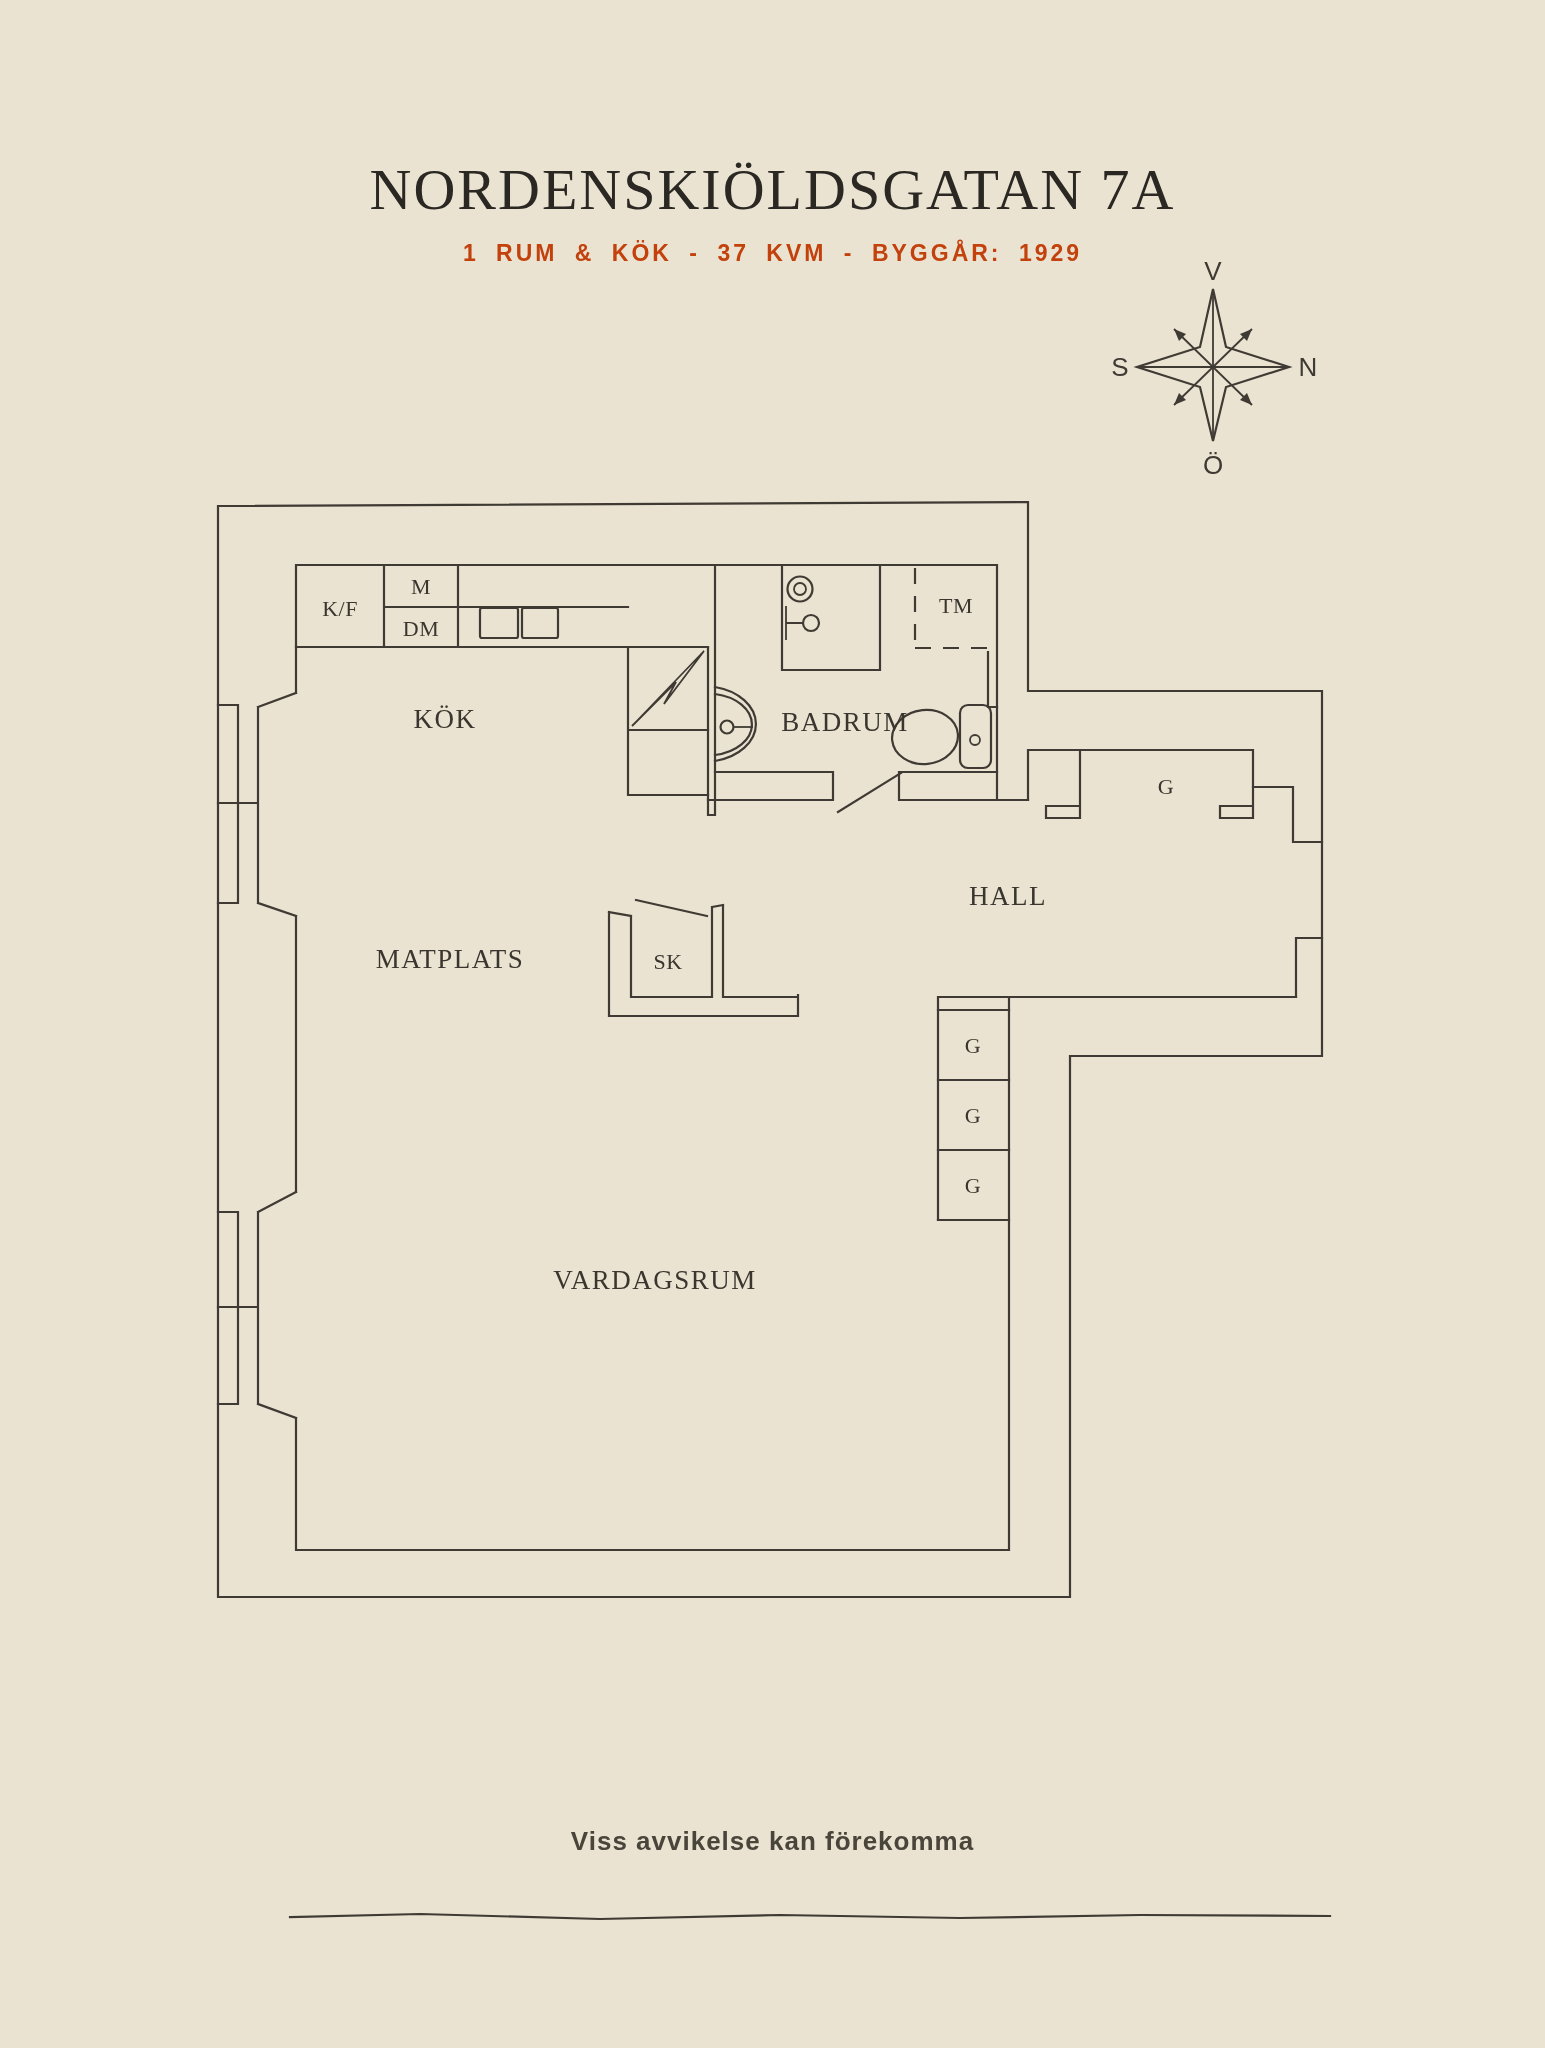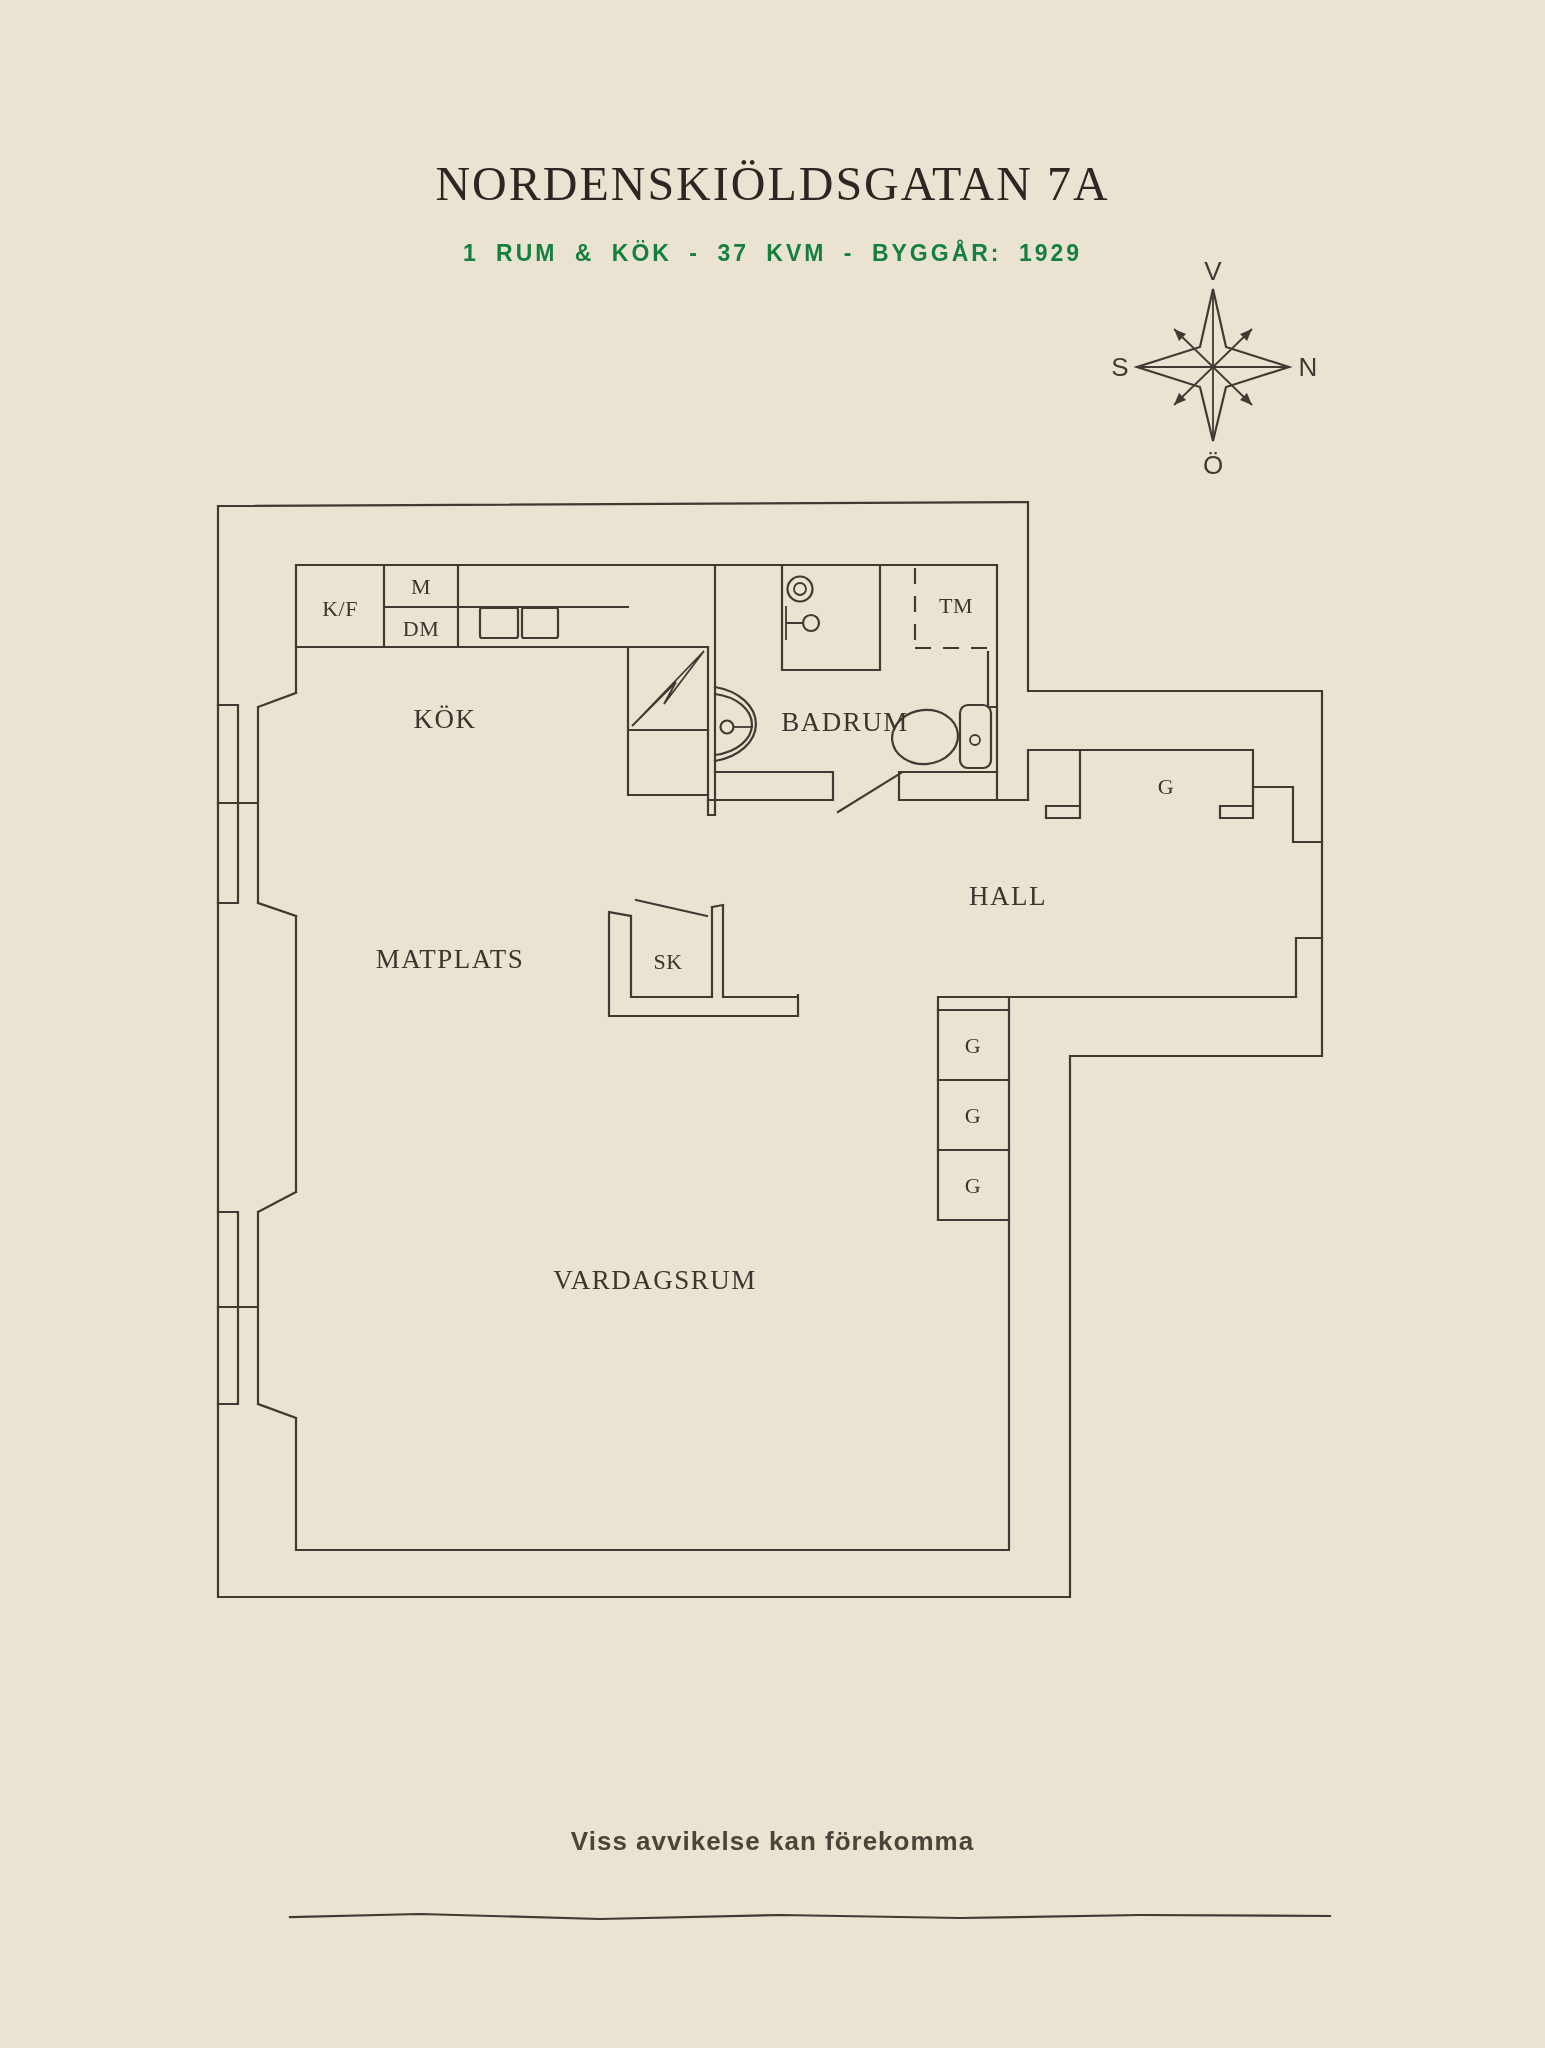--- a/index.html
+++ b/index.html
@@ -8,28 +8,28 @@
     background: #eae3d1;
     font-family: "Liberation Sans", sans-serif;
     position: relative;
     overflow: hidden;
   }
   .page { position: absolute; inset: 0; }
   .title {
     position: absolute; top: 156px; left: 0; width: 100%;
     text-align: center;
     font-family: "Liberation Serif", "DejaVu Serif", serif;
-    font-size: 48px; font-weight: 400; letter-spacing: 2px;
+    font-size: 58px; font-weight: 400; letter-spacing: 2px;
     color: #2b2824; margin: 0;
   }
   .subtitle {
     position: absolute; top: 240px; left: 0; width: 100%;
     text-align: center;
     font-size: 23px; font-weight: 700; letter-spacing: 3px;
-    word-spacing: 8px; color: #15803d;
+    word-spacing: 8px; color: #c2410c;
   }
   .footer-note {
     position: absolute; top: 1826px; left: 0; width: 100%;
     text-align: center;
     font-size: 26px; font-weight: 700; letter-spacing: 1px;
     color: #4a453b;
   }
   svg.plan-svg { position: absolute; inset: 0; }
   .plan-line  { fill: none; stroke: #3f3a33; stroke-width: 2.2; stroke-linecap: square; stroke-linejoin: miter; }
   .thin-line  { fill: none; stroke: #3f3a33; stroke-width: 1.8; }

